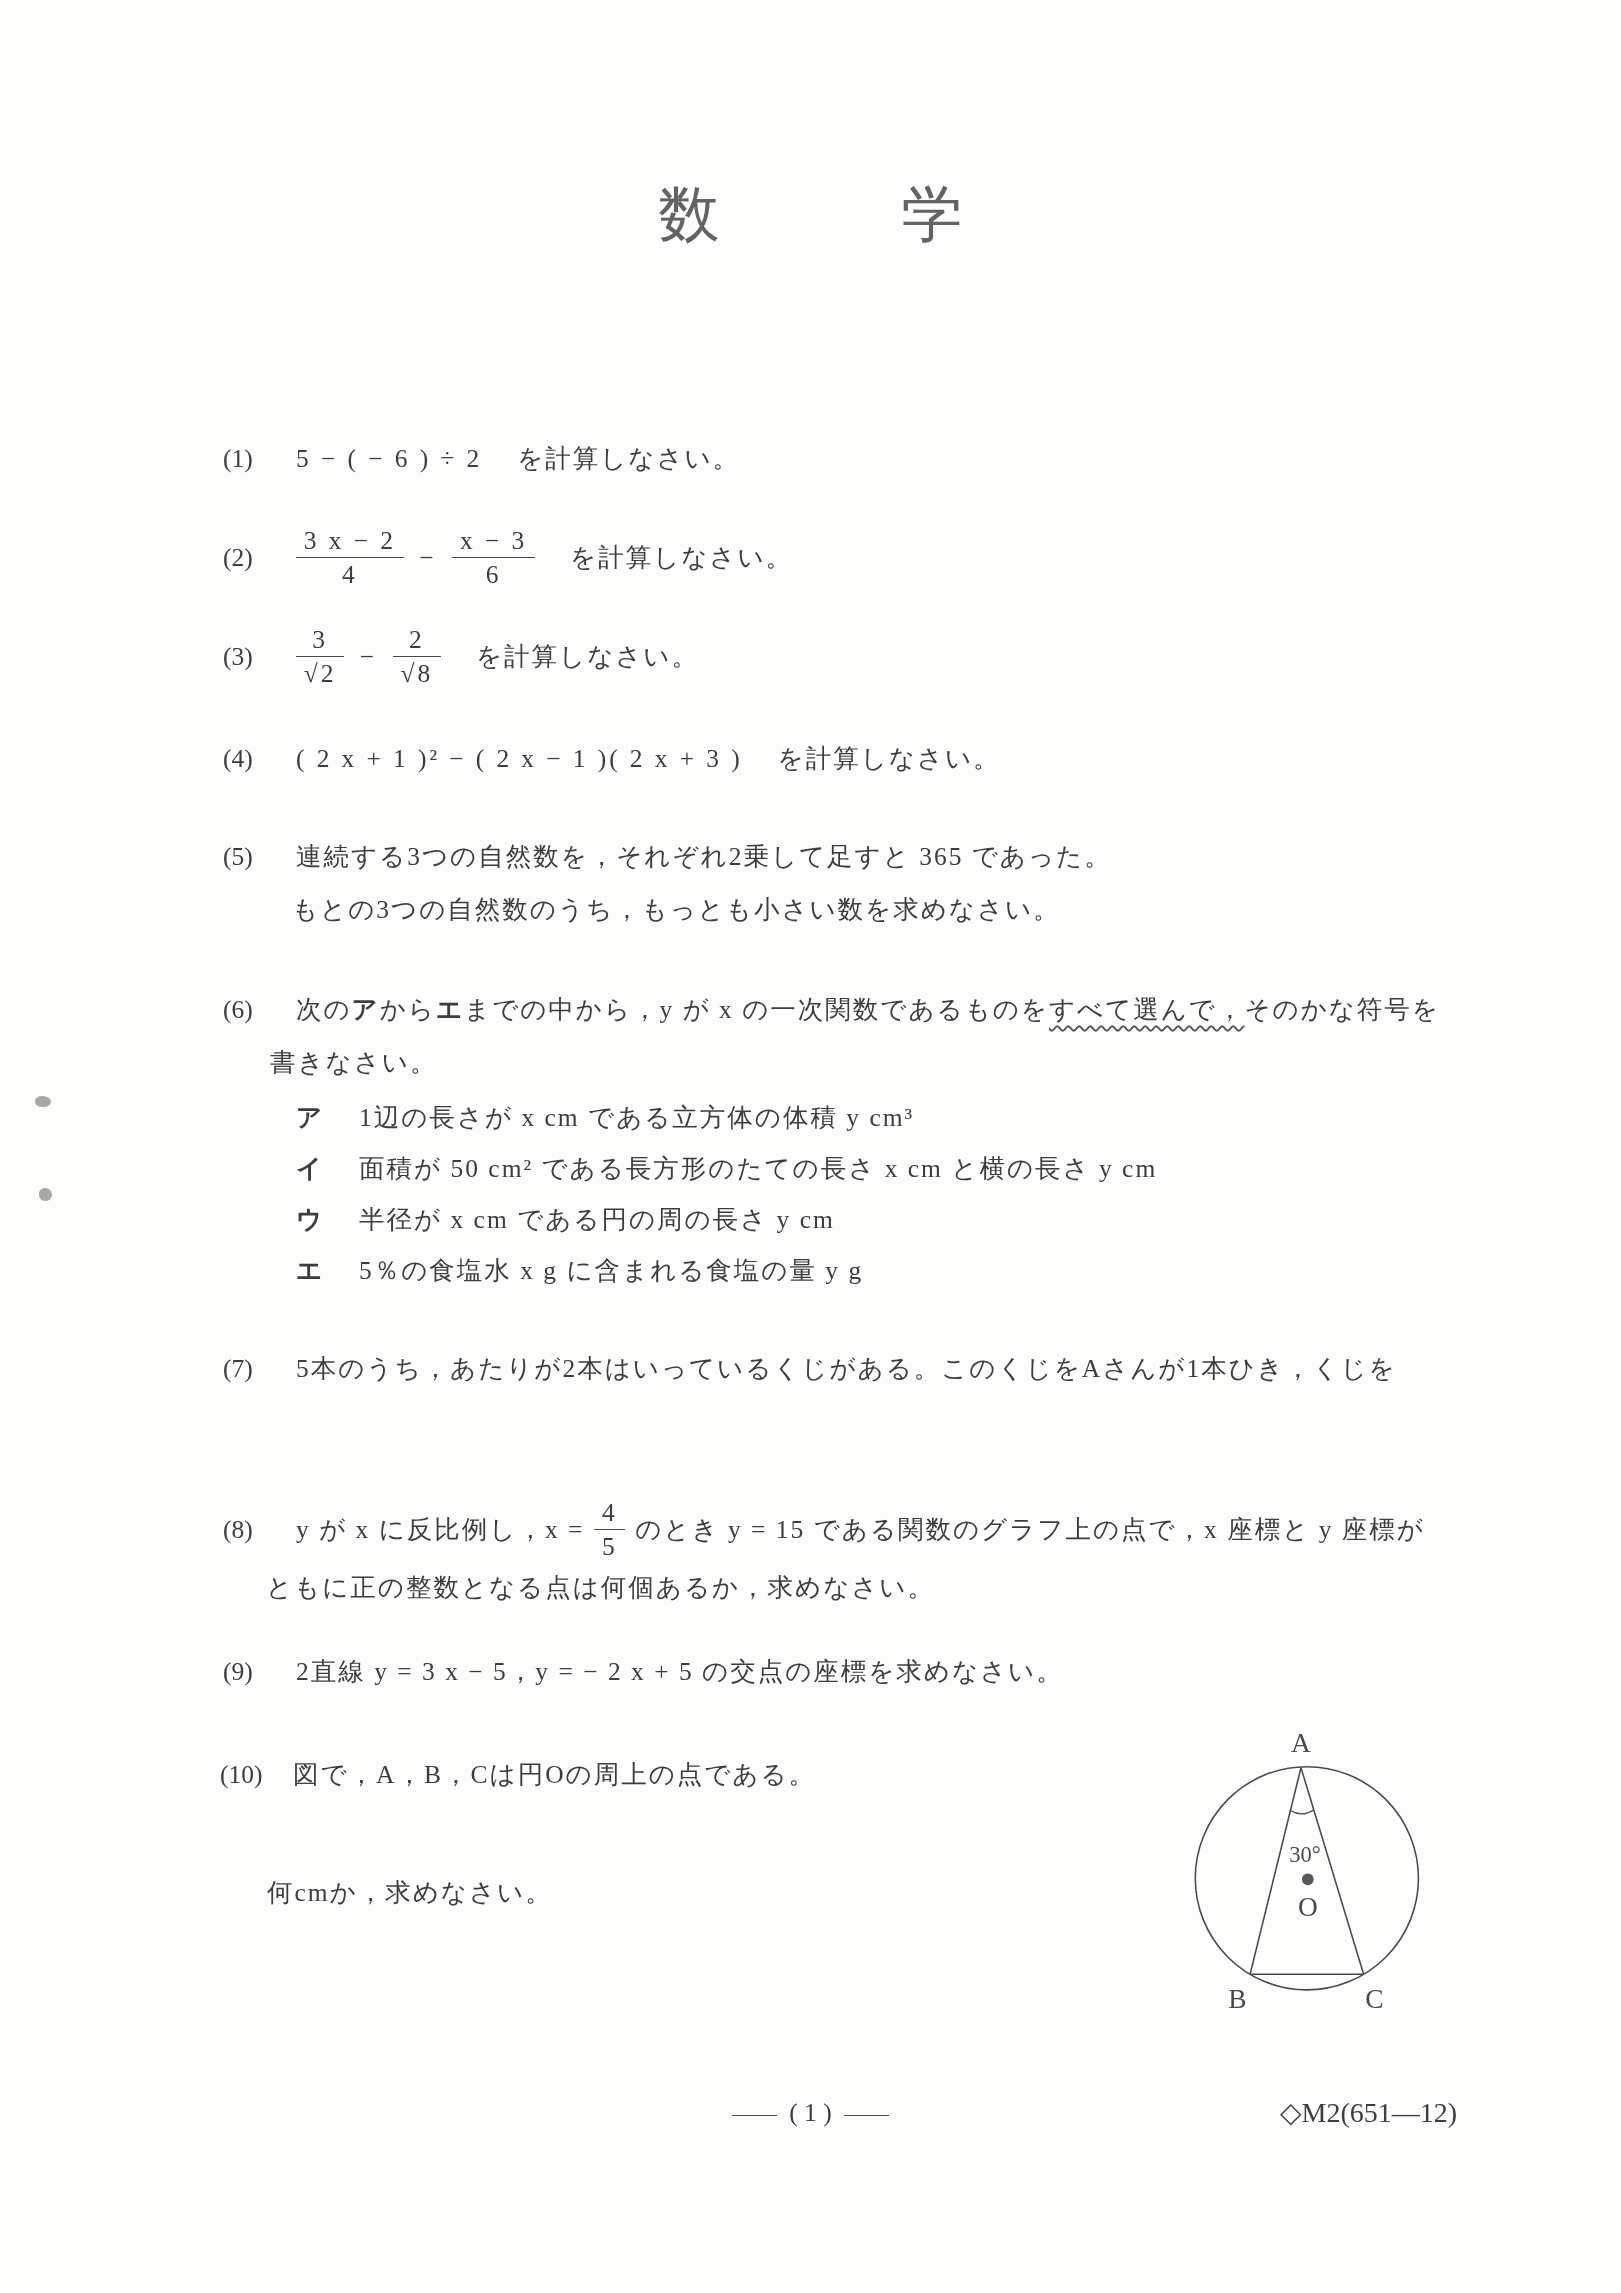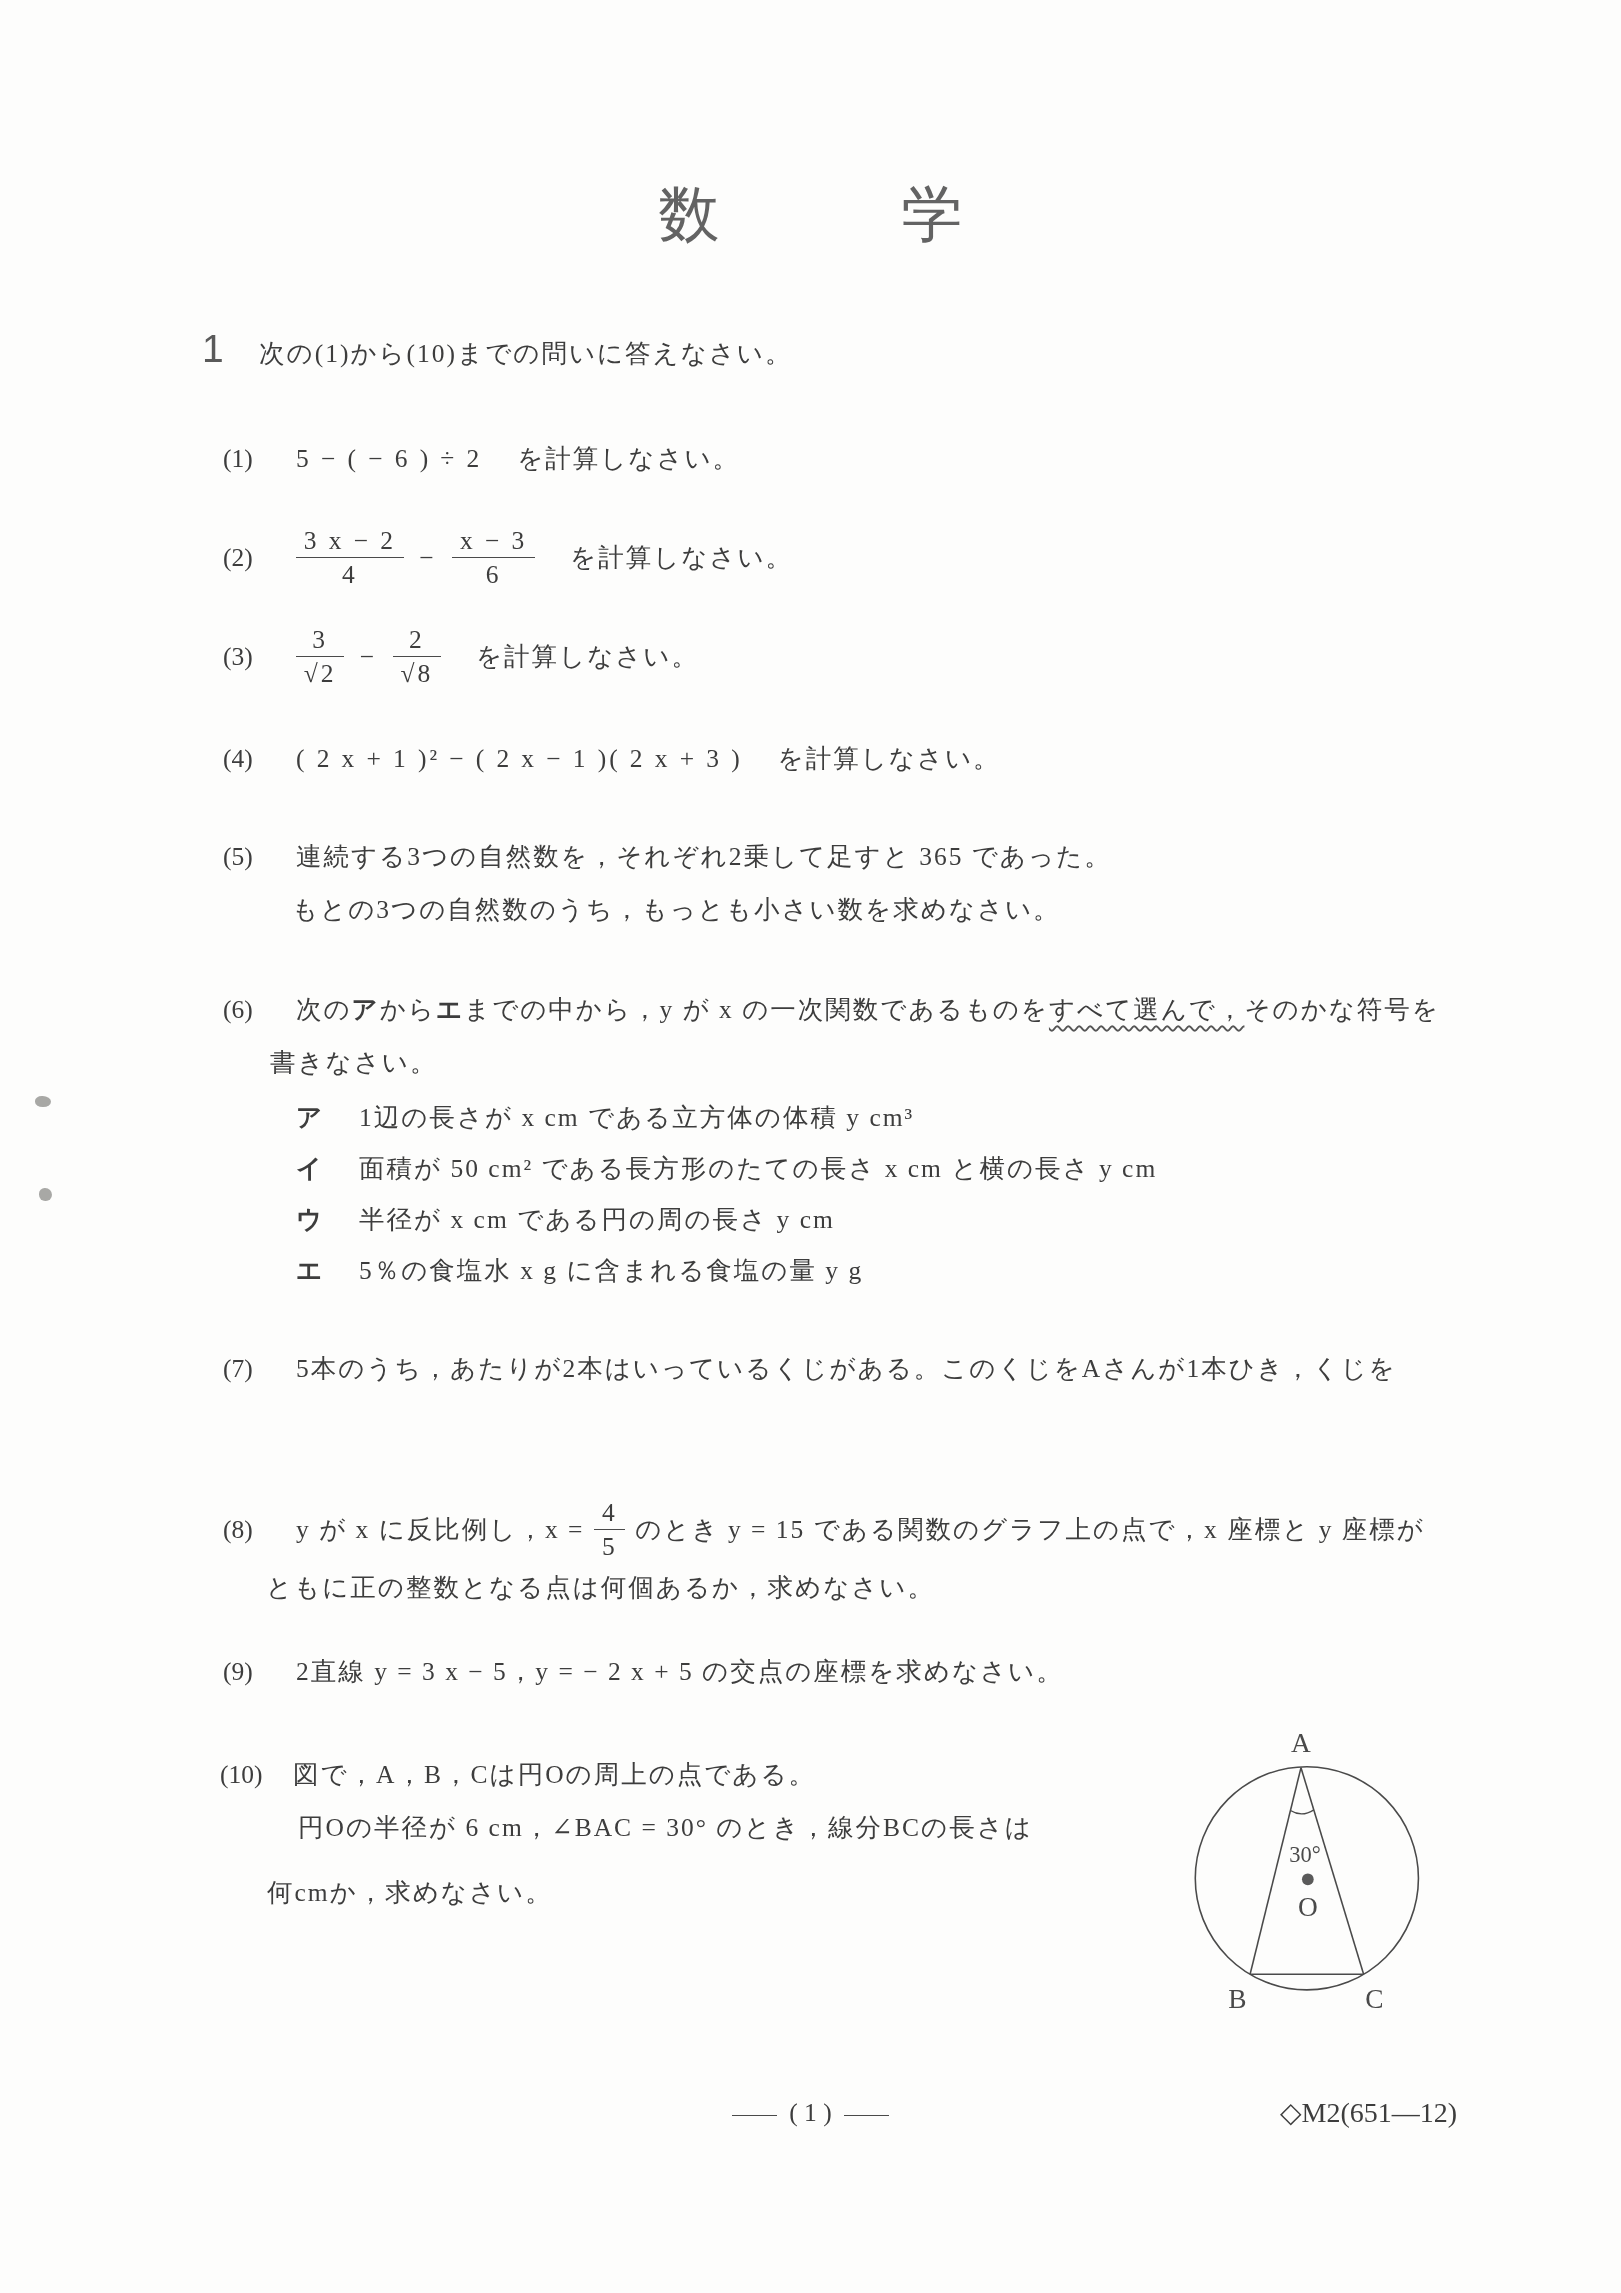--- a/index.html
+++ b/index.html
@@ -43,24 +43,20 @@
 </head>
 <body>
 
 <div class="page">
 
   <h1 class="title">
       <span>数</span>
       <span>学</span>
     </h1>
 
-  <div class="abs" style="left:202px; top:327px;">
-    <span class="big-num">1</span>
-    <span class="jp" style="margin-left:29px;">次の(1)から(10)までの問いに答えなさい。</span>
-  </div>
 
   <div class="row" style="left:223px; top:441px;">
     <span class="marker">(1)</span>
     <span class="math">5 − ( − 6 ) ÷ 2</span>
     <span class="jp tail">を計算しなさい。</span>
   </div>
 
   <div class="row fracrow" style="left:223px; top:525px;">
     <span class="marker">(2)</span>
     <span class="frac">
@@ -142,21 +138,20 @@
 
   <div class="row" style="left:223px; top:1654px;">
     <span class="marker">(9)</span>
     <span class="jp">2直線 y = 3 x − 5，y = − 2 x + 5 の交点の座標を求めなさい。</span>
   </div>
 
   <div class="row" style="left:220px; top:1757px;">
     <span class="marker">(10)</span>
     <span class="jp">図で，A，B，Cは円Oの周上の点である。</span>
   </div>
-  <div class="abs jp" style="left:298px; top:1810px;">円Oの半径が 6 cm，∠BAC = 30° のとき，線分BCの長さは</div>
   <div class="abs jp" style="left:267px; top:1863px;margin-top:12px;">何cmか，求めなさい。</div>
 
   <svg class="abs" style="left:1157px; top:1707px;font-size:26px" width="333" height="323" viewBox="0 0 340 330">
     <circle cx="153" cy="175" r="114" fill="none" stroke="#4a4a4a" stroke-width="1.6"></circle>
     <line x1="147" y1="62" x2="95" y2="273" stroke="#4a4a4a" stroke-width="1.6"></line>
     <line x1="147" y1="62" x2="211" y2="273" stroke="#4a4a4a" stroke-width="1.6"></line>
     <line x1="95" y1="273" x2="211" y2="273" stroke="#4a4a4a" stroke-width="1.6"></line>
     <path d="M136.2,105.7 Q148,113 160.1,105.1" fill="none" stroke="#4a4a4a" stroke-width="1.4"></path>
     <circle cx="154" cy="176" r="6" fill="#5a5a5a"></circle>
     <text x="147" y="46" font-size="28" text-anchor="middle">A</text>

